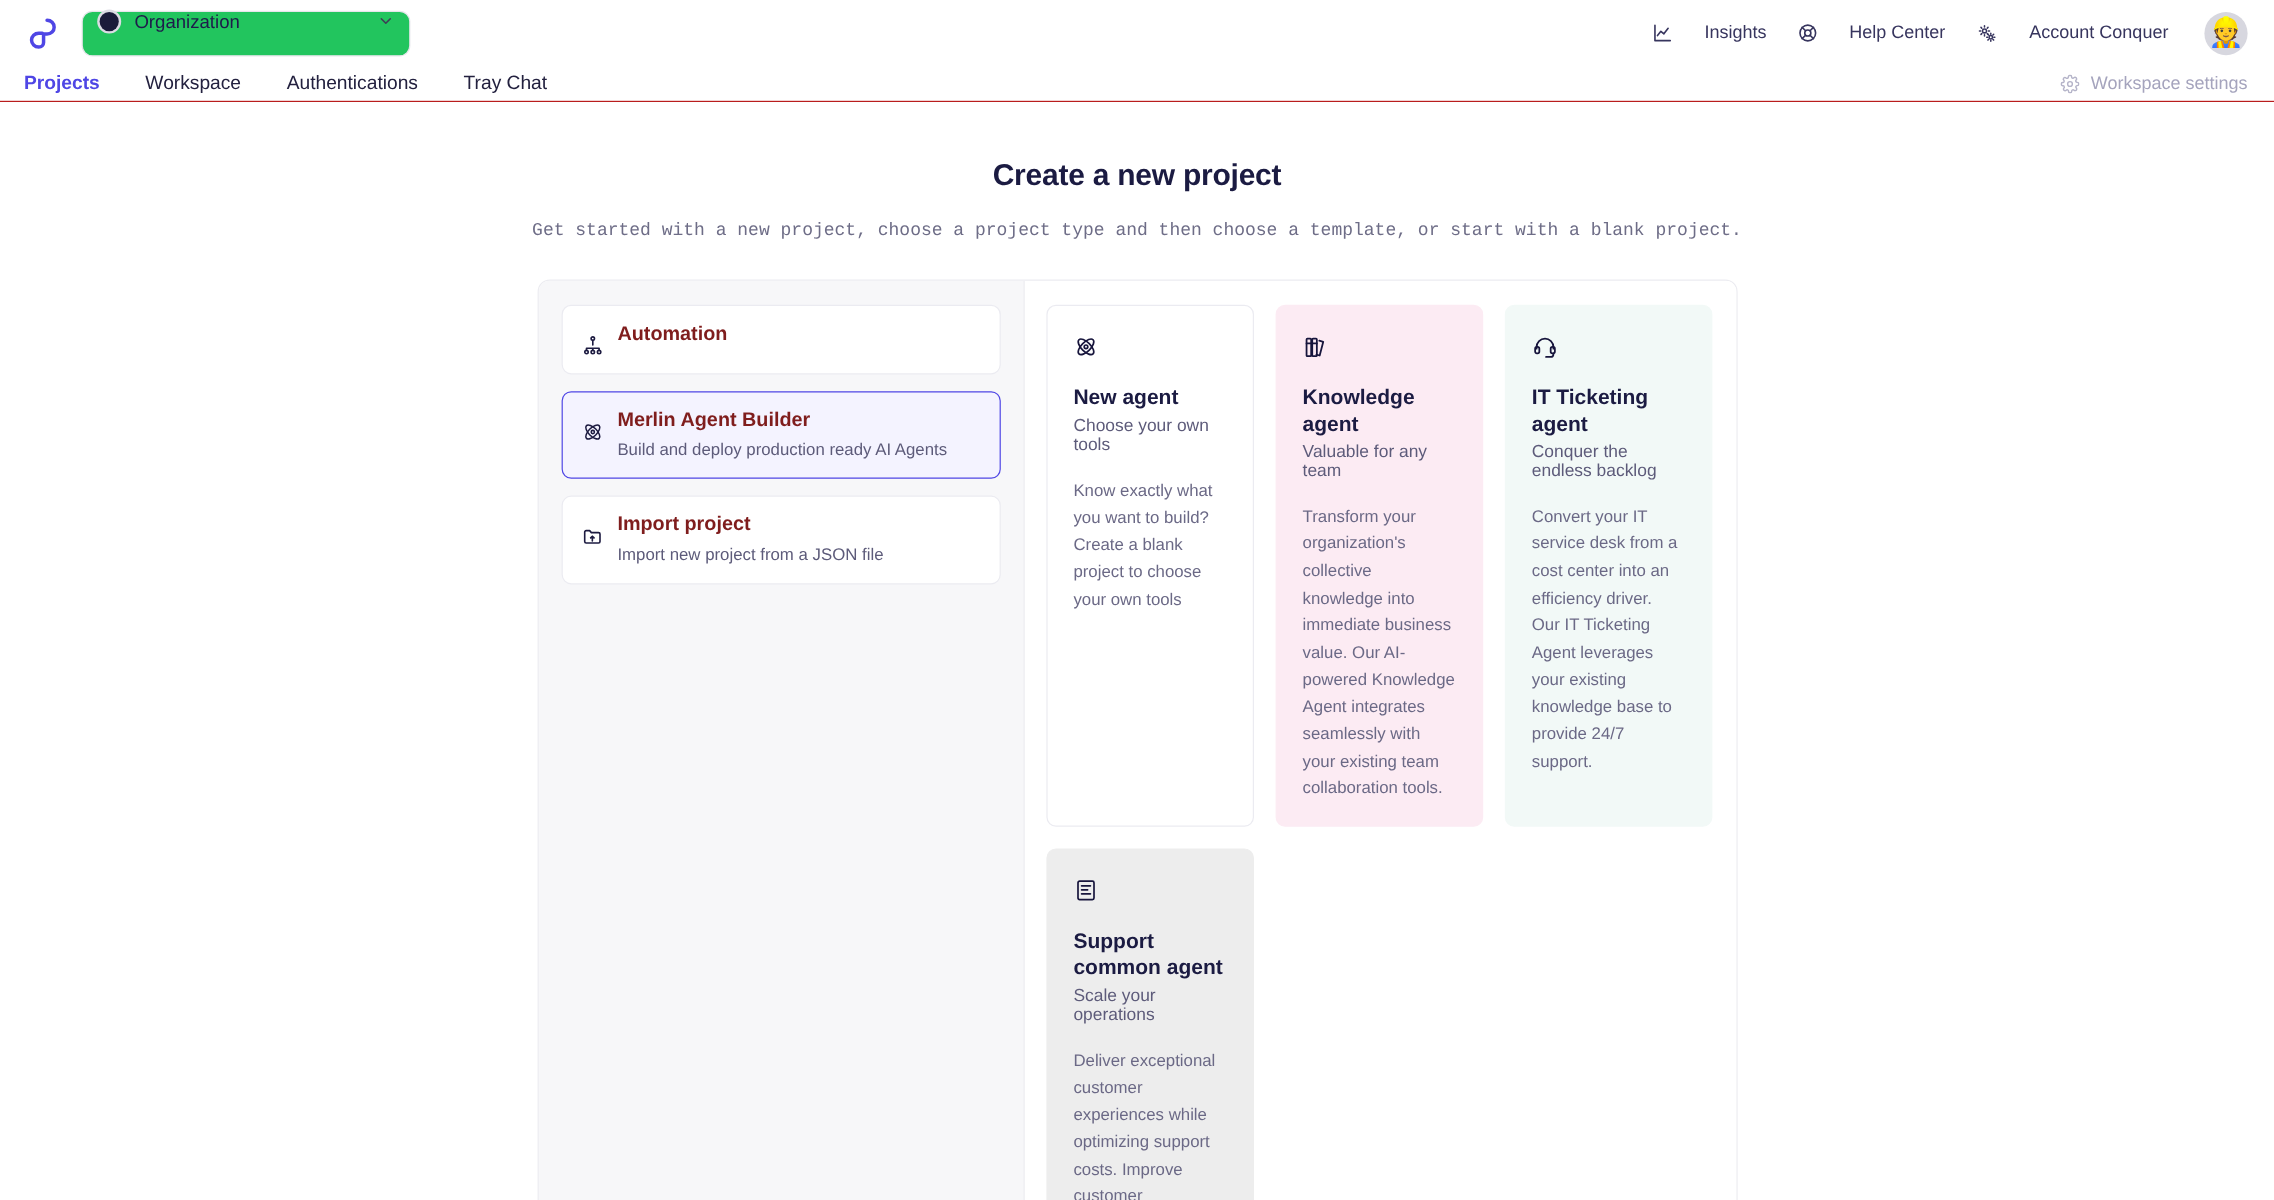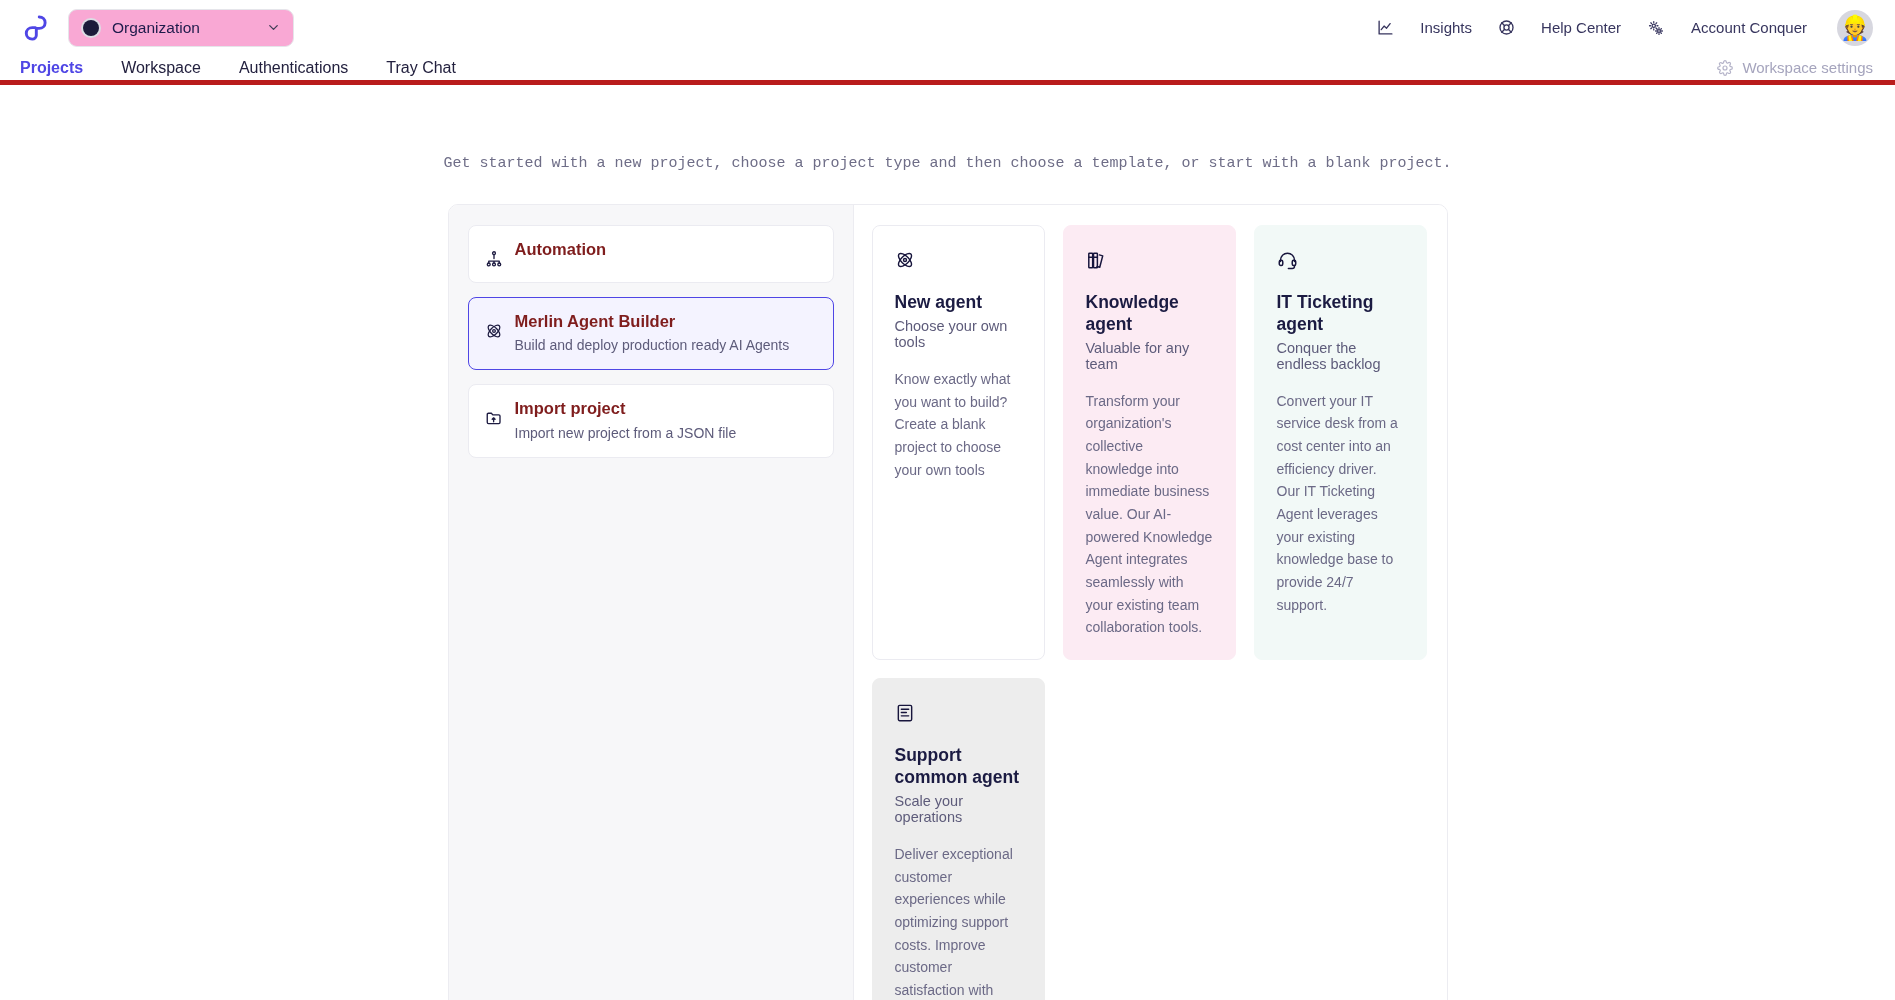--- a/index.html
+++ b/index.html
@@ -28,27 +28,27 @@
     width: 34px;
     height: 34px;
     flex: 0 0 auto;
     display: flex;
     align-items: center;
     justify-content: center;
     margin-right: 16px;
   }
 
   .org-select {
-    width: 226px;
+    width: 274px;
     height: 38px;
     border: 1px solid #e5e5ea;
     border-radius: 9px;
-    background: #f9a8d4;
-    display: flex;
-    align-items: center;
+    background: #22c55e;
+    display: flex;
+    align-items: flex-start;
     padding: 0 12px 0 14px;
     cursor: pointer;
   }
   .org-dot {
     width: 16px;
     height: 16px;
     border-radius: 50%;
     background: #1b1b3a;
     box-shadow: 0 0 0 2px #dcdce4;
     flex: 0 0 auto;
@@ -93,21 +93,21 @@
     cursor: pointer;
     overflow: hidden;
   }
 
   
   .navbar {
     height: 30px;
     display: flex;
     align-items: center;
     padding: 0 22px 0 20px;
-    border-bottom: 5px solid #b91c1c;
+    border-bottom: 1px solid #b91c1c;
     position: relative;
     text-align: right;
   }
   .navtabs { display: flex; align-items: center; gap: 38px; }
   .navtab {
     font-size: 16px;
     color: #23213f;
     cursor: pointer;
     white-space: nowrap;
   }
@@ -323,20 +323,21 @@
       <svg width="16" height="16" viewBox="0 0 24 24" fill="none" stroke="currentColor" stroke-width="1.8" stroke-linecap="round" stroke-linejoin="round">
         <circle cx="12" cy="12" r="3"></circle>
         <path d="M19.4 15a1.6 1.6 0 0 0 .33 1.78l.06.06a2 2 0 1 1-2.83 2.83l-.06-.06a1.6 1.6 0 0 0-1.78-.33 1.6 1.6 0 0 0-1 1.47V21a2 2 0 1 1-4 0v-.1A1.6 1.6 0 0 0 9.1 19.4a1.6 1.6 0 0 0-1.78.33l-.06.06a2 2 0 1 1-2.83-2.83l.06-.06a1.6 1.6 0 0 0 .33-1.78 1.6 1.6 0 0 0-1.47-1H3a2 2 0 1 1 0-4h.1A1.6 1.6 0 0 0 4.6 9.1a1.6 1.6 0 0 0-.33-1.78l-.06-.06a2 2 0 1 1 2.83-2.83l.06.06a1.6 1.6 0 0 0 1.78.33H9a1.6 1.6 0 0 0 1-1.47V3a2 2 0 1 1 4 0v.1a1.6 1.6 0 0 0 1 1.47 1.6 1.6 0 0 0 1.78-.33l.06-.06a2 2 0 1 1 2.83 2.83l-.06.06a1.6 1.6 0 0 0-.33 1.78V9a1.6 1.6 0 0 0 1.47 1H21a2 2 0 1 1 0 4h-.1a1.6 1.6 0 0 0-1.47 1z"></path>
       </svg>
     </span>
     <span>Workspace settings</span>
   </div>
 </div>
 
 <div class="page-head">
+  <div class="page-title">Create a new project</div>
   <div class="page-sub">Get started with a new project, choose a project type and then choose a template, or start with a blank project.</div>
 </div>
 
 <div class="panel-wrap">
   <div class="panel">
 
     <div class="left-col">
 
       <div class="type-card">
         <span class="tc-icon">

